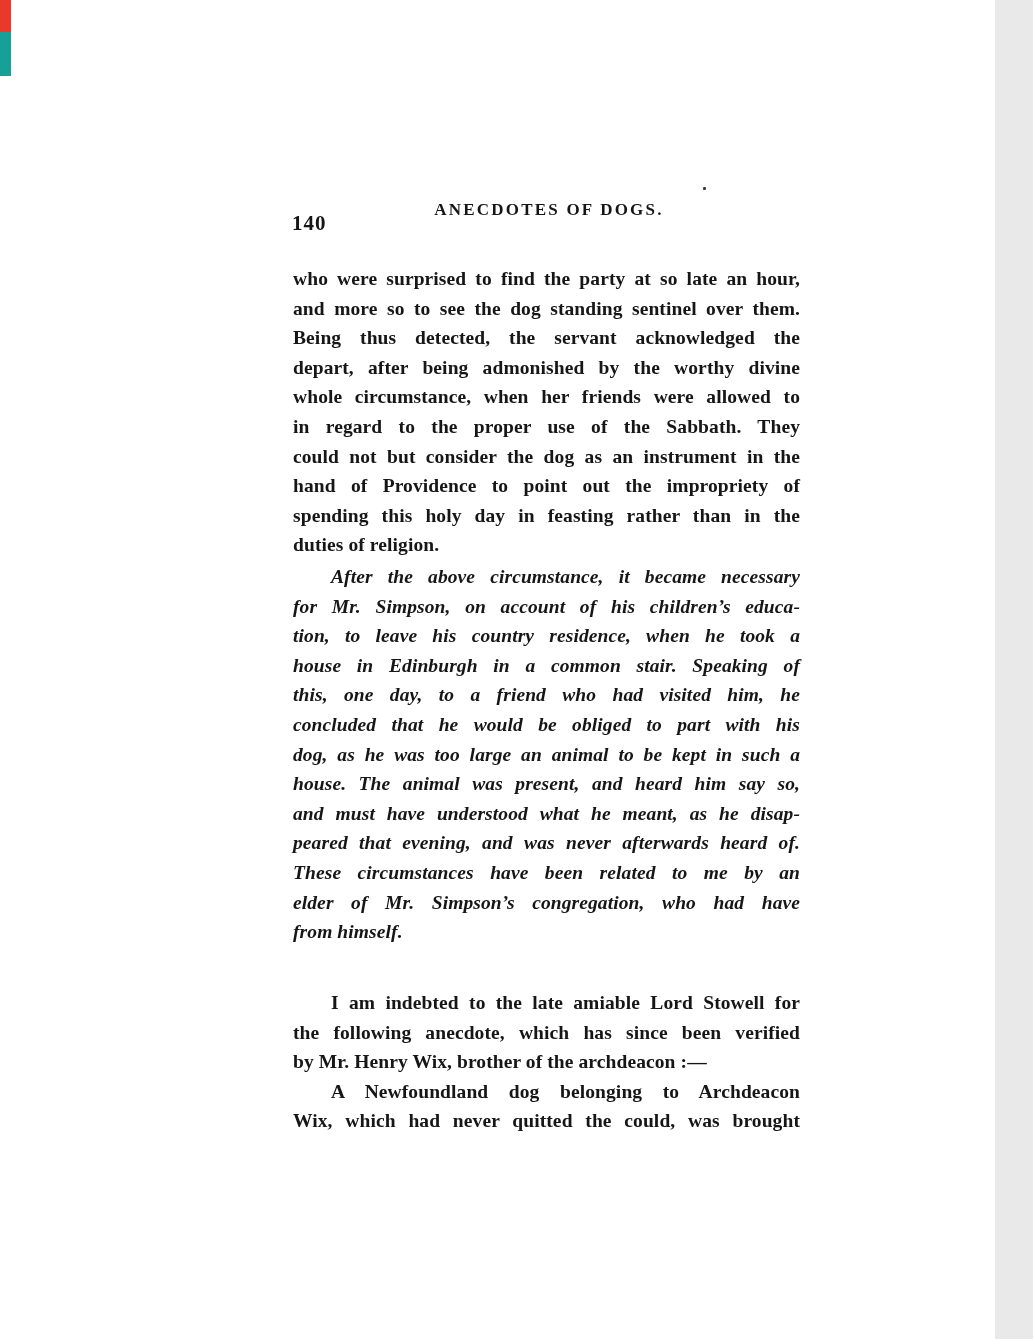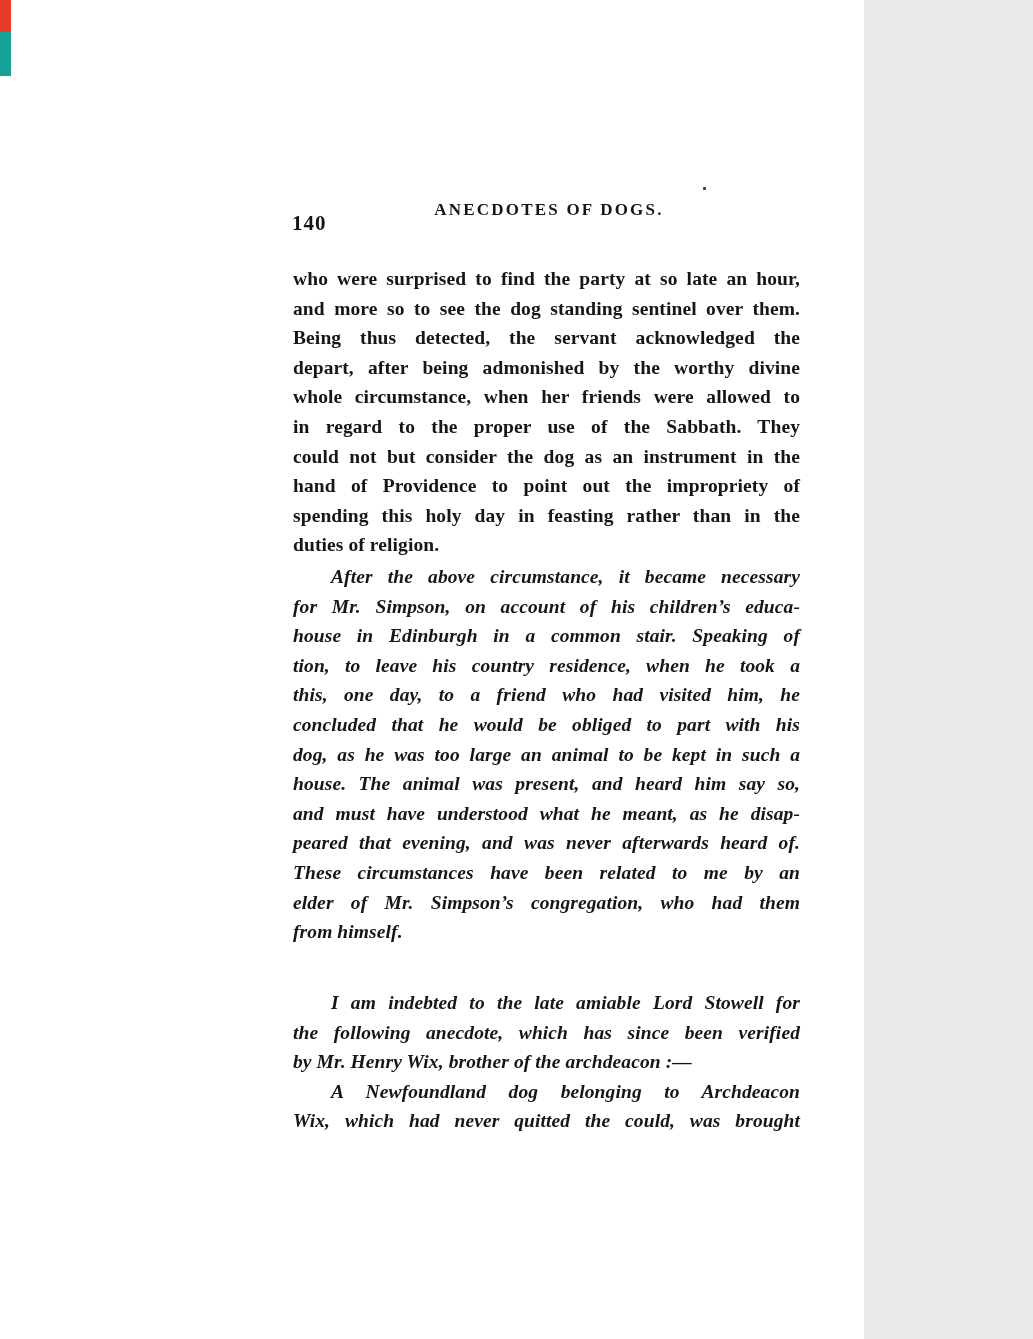--- a/index.html
+++ b/index.html
@@ -1,18 +1,18 @@
 <!DOCTYPE html>
 <html><head>
 <meta charset="utf-8">
 <style>
   html, body { margin: 0; padding: 0; background: #e9e9e9; }
   .page {
     position: relative;
-    width: 864px;
+    width: 995px;
     height: 1339px;
     background: #ffffff;
     overflow: hidden;
     font-family: "Liberation Serif", "DejaVu Serif", serif;
     color: #161616;
   }
 
   
   .scan-mark { position: absolute; left: 0; }
   .scan-mark.red  { top: 0;  width: 11px; height: 32px; }
@@ -34,21 +34,21 @@
     font-size: 17px; font-weight: 700; letter-spacing: 2.2px;
   }
 
   .block {
     position: absolute; left: 293px; width: 507px;
     font-size: 19.5px; line-height: 29.6px; font-weight: 700;
     letter-spacing: 0.1px;
   }
   .block-1 { top: 264px; }
   .block-2 { top: 562px; font-style: italic; }
-  .block-3 { top: 988px; font-style: italic; }
+  .block-3 { top: 988px; }
 
   .line { text-align: justify; text-align-last: justify; }
   .para:not(.jlast) .line:last-child { text-align-last: left; }
   .para.indent .line:first-child { text-indent: 38px; }
 </style>
 </head>
 <body>
 
 <div class="page">
 
@@ -72,30 +72,30 @@
         <div class="line">could not but consider the dog as an instrument in the</div>
         <div class="line">hand of Providence to point out the impropriety of</div>
         <div class="line">spending this holy day in feasting rather than in the</div>
         <div class="line">duties of religion.</div>
       </div>
     </div>
   <div class="block block-2">
       <div class="para indent">
         <div class="line">After the above circumstance, it became necessary</div>
         <div class="line">for Mr. Simpson, on account of his children’s educa-</div>
+        <div class="line">tion, to leave his country residence, when he took a</div>
         <div class="line">house in Edinburgh in a common stair.  Speaking of</div>
-        <div class="line">tion, to leave his country residence, when he took a</div>
         <div class="line">this, one day, to a friend who had visited him, he</div>
         <div class="line">concluded that he would be obliged to part with his</div>
         <div class="line">dog, as he was too large an animal to be kept in such a</div>
         <div class="line">house.  The animal was present, and heard him say so,</div>
         <div class="line">and must have understood what he meant, as he disap-</div>
         <div class="line">peared that evening, and was never afterwards heard of.</div>
         <div class="line">These circumstances have been related to me by an</div>
-        <div class="line">elder of Mr. Simpson’s congregation, who had them</div>
+        <div class="line">elder of Mr. Simpson’s congregation, who had have</div>
         <div class="line">from himself.</div>
       </div>
     </div>
   <div class="block block-3">
       <div class="para indent">
         <div class="line">I am indebted to the late amiable Lord Stowell for</div>
         <div class="line">the following anecdote, which has since been verified</div>
         <div class="line">by Mr. Henry Wix, brother of the archdeacon :—</div>
       </div>
       <div class="para indent jlast">

